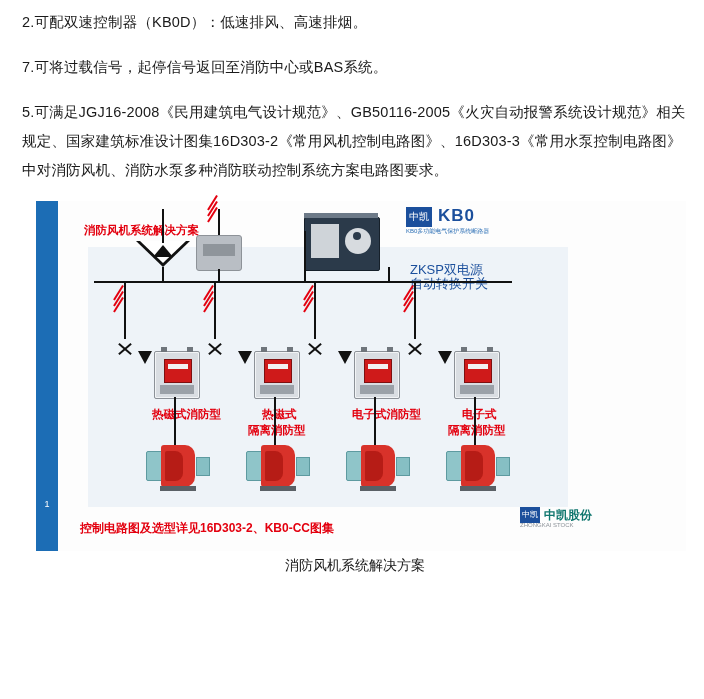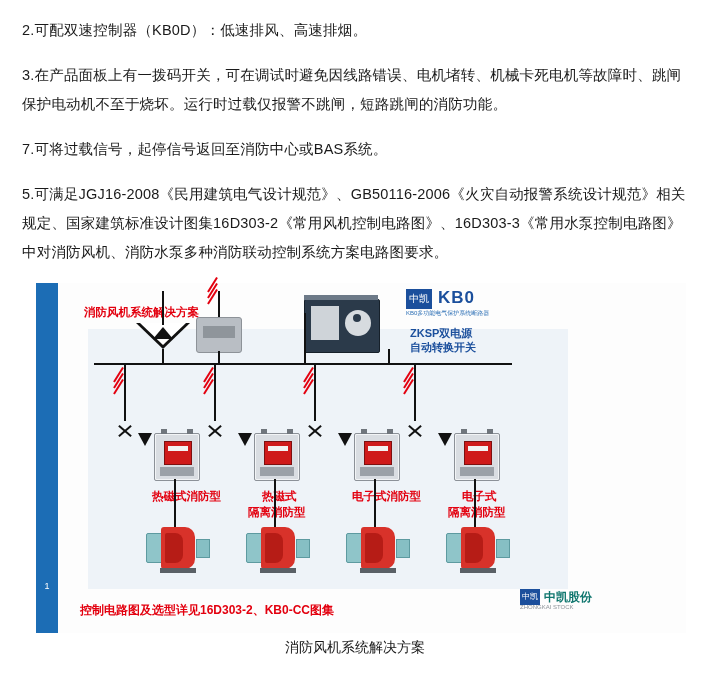--- a/index.html
+++ b/index.html
@@ -25,21 +25,21 @@
   .text-block {
     padding: 0 16px 0 22px;
   }
   p.para {
     font-size: 14.5px;
     line-height: 29px;
     margin: 0 0 16px 0;
     letter-spacing: 0.2px;
     color: #1a1a1a;
   }
-  p.para.first { margin-top: 16px; }
+  p.para.first { margin-top: 8px; }
 
   
   .figure-wrap {
     margin: 4px 0 0 0;
     padding: 0 16px 0 22px;
     position: relative;
   }
   .figure {
     position: relative;
     width: 664px;
@@ -99,24 +99,25 @@
     position: absolute;
     color: #e3000f;
     font-size: 11.5px;
     line-height: 15px;
     font-weight: bold;
     white-space: nowrap;
   }
   .blue-label {
     position: absolute;
     color: #1b4f9c;
-    font-size: 11px;
+    font-size: 13px;
     line-height: 16px;
-    font-weight: bold;
+    font-weight: normal;
     white-space: nowrap;
+    margin-top: 19px;
   }
 
   
   .hatch {
     position: absolute;
     width: 16px;
     height: 22px;
   }
   .hatch i {
     position: absolute;
@@ -418,23 +419,22 @@
     margin-top: 6px;
   }
 </style>
 </head>
 <body>
 
 <div class="page">
 
   <div class="text-block">
     <p class="para first">2.可配双速控制器（KB0D）：低速排风、高速排烟。</p>
-    <p class="para">3.在产品面板上有一拨码开关，可在调试时避免因线路错误、电机堵转、机械卡死电机等故障时、跳闸保护电动机不至于烧坏。运行时过载仅报警不跳闸，短路跳闸的消防功能。</p>
     <p class="para">7.可将过载信号，起停信号返回至消防中心或BAS系统。</p>
-    <p class="para">5.可满足JGJ16-2008《民用建筑电气设计规范》、GB50116-2006《火灾自动报警系统设计规范》相关规定、国家建筑标准设计图集16D303-2《常用风机控制电路图》、16D303-3《常用水泵控制电路图》中对消防风机、消防水泵多种消防联动控制系统方案电路图要求。</p>
+    <p class="para">5.可满足JGJ16-2008《民用建筑电气设计规范》、GB50116-2005《火灾自动报警系统设计规范》相关规定、国家建筑标准设计图集16D303-2《常用风机控制电路图》、16D303-3《常用水泵控制电路图》中对消防风机、消防水泵多种消防联动控制系统方案电路图要求。</p>
   </div>
 
   <div class="figure-wrap">
     <div class="figure">
 
       <div class="spine"></div>
       <div class="spine-num">1</div>
 
       <div class="fig-canvas">
 

